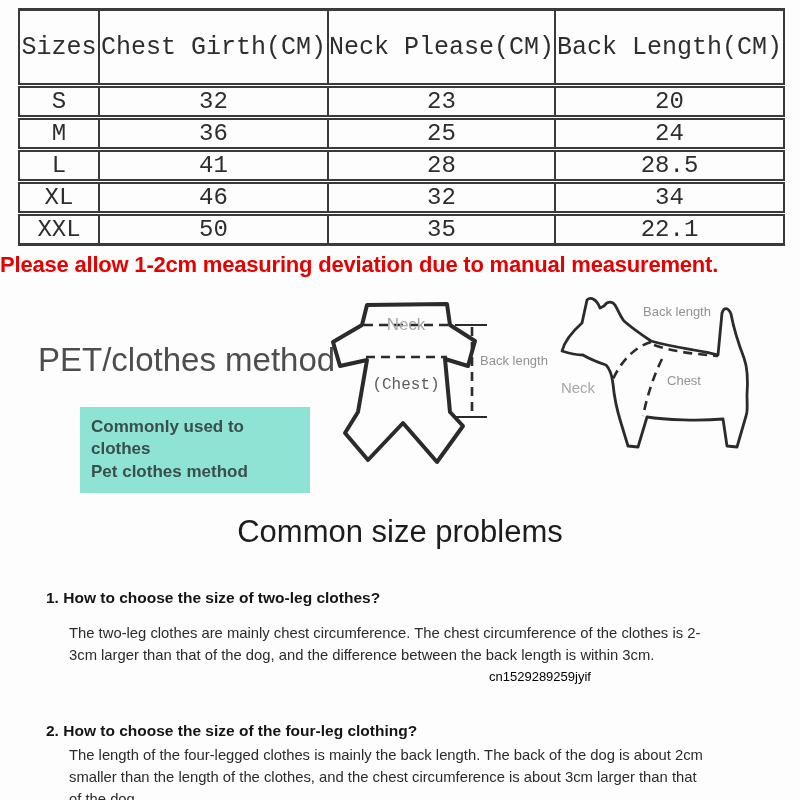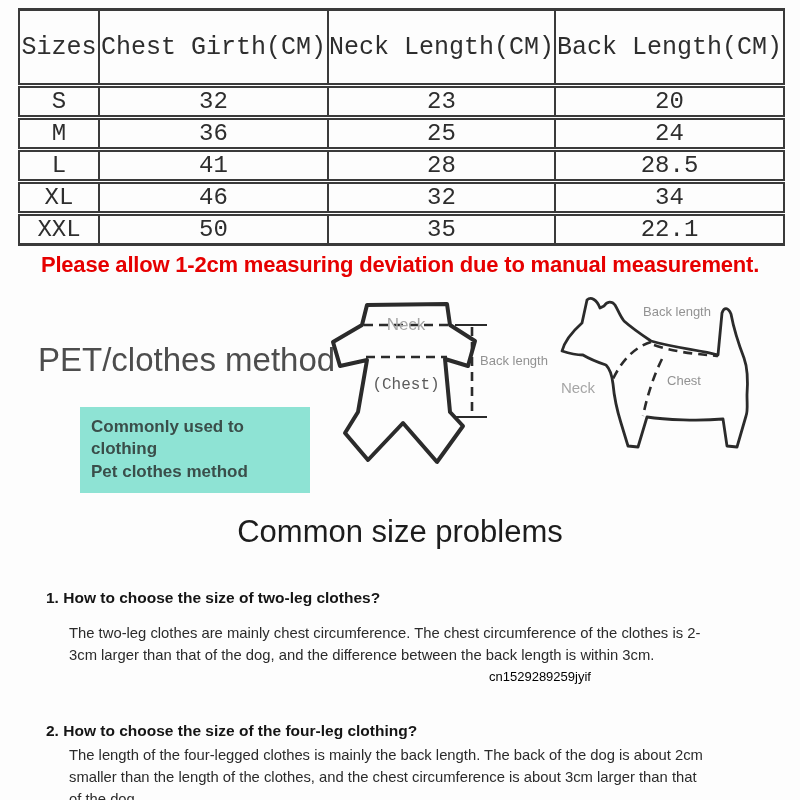--- a/index.html
+++ b/index.html
@@ -19,21 +19,21 @@
     font-family:"Liberation Mono",monospace;color:#2e2e2e;text-align:center;
     padding:0;font-weight:normal;white-space:nowrap;overflow:hidden;
     border-left:2px solid #3a3a3a;border-right:2px solid #3a3a3a;
   }
   .size th{height:72px;font-size:25px;border-top:3px solid #3a3a3a;border-bottom:5px double #3a3a3a;}
   .size td{height:27px;font-size:24px;border-bottom:5px double #3a3a3a;}
   .size tr:last-child td{border-bottom:3px solid #3a3a3a;}
 
   
   .notice{
-    position:absolute;top:252px;left:0;width:800px;text-align:center;
+    position:absolute;top:252px;left:0;width:800px;
     color:#e60000;font-size:22px;font-weight:bold;letter-spacing:-0.2px;
   }
 
   
   .pet-title{position:absolute;left:38px;top:341px;font-size:33px;color:#4d4d4d;}
   .hl-box{
     position:absolute;left:80px;top:407px;width:208px;
     background:#8ee3d4;color:#3a4e4a;font-weight:bold;font-size:17px;
     line-height:1.32;padding:9px 11px 10px 11px;
   }
@@ -70,21 +70,21 @@
     <colgroup>
       <col style="width:80px">
         <col style="width:229px">
         <col style="width:227px">
         <col style="width:229px">
     </colgroup>
     <thead>
       <tr>
         <th>Sizes</th>
         <th>Chest Girth(CM)</th>
-        <th>Neck Length(CM)</th>
+        <th>Neck Please(CM)</th>
         <th>Back Length(CM)</th>
       </tr>
     </thead>
     <tbody>
       <tr>
         <td>S</td>
         <td>32</td>
         <td>23</td>
         <td>20</td>
       </tr>
@@ -113,21 +113,21 @@
         <td>22.1</td>
       </tr>
     </tbody>
   </table>
 
   <div class="notice">Please allow 1-2cm measuring deviation due to manual measurement.</div>
 
   <div class="pet-title">PET/clothes method</div>
 
   <div class="hl-box">
-    <div>Commonly used to clothing</div>
+    <div>Commonly used to clothes</div>
     <div>Pet clothes method</div>
   </div>
 
   <svg class="garment" width="240" height="200" viewBox="0 0 240 200" aria-hidden="true">
     <path class="outline thick" d="M47,15 L127,14 L130,35 L155,51 L148,76 L125,69 L130,122 L143,136 L117,172 L83,133 L48,170 L25,143 L38,122 L47,70 L20,76 L13,52 L42,35 Z"></path>
     <line class="dash" x1="44" y1="35" x2="128" y2="35"></line>
     <line class="dash" x1="46" y1="67" x2="127" y2="67"></line>
     <line class="tick" x1="135" y1="35" x2="167" y2="35"></line>
     <line class="tick" x1="135" y1="127" x2="167" y2="127"></line>
     <line class="dash" x1="152" y1="37" x2="152" y2="125"></line>

